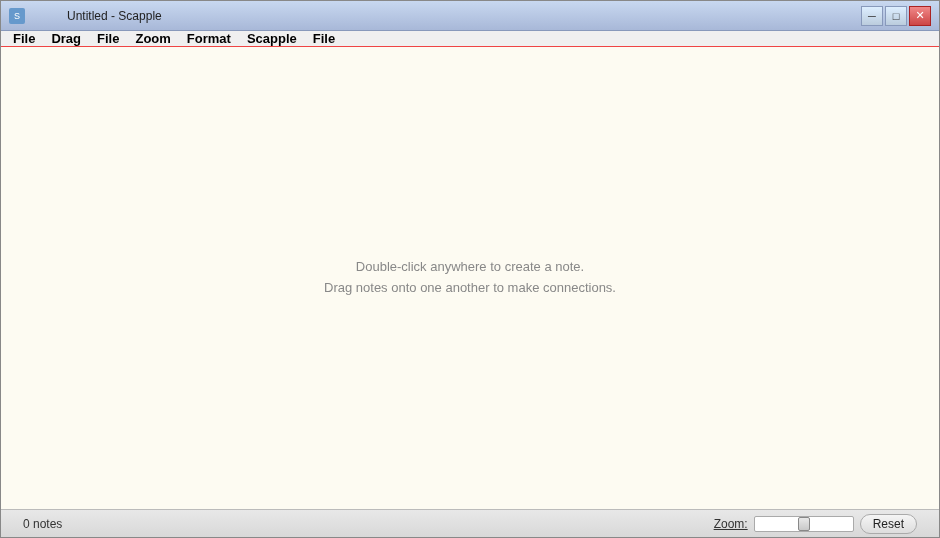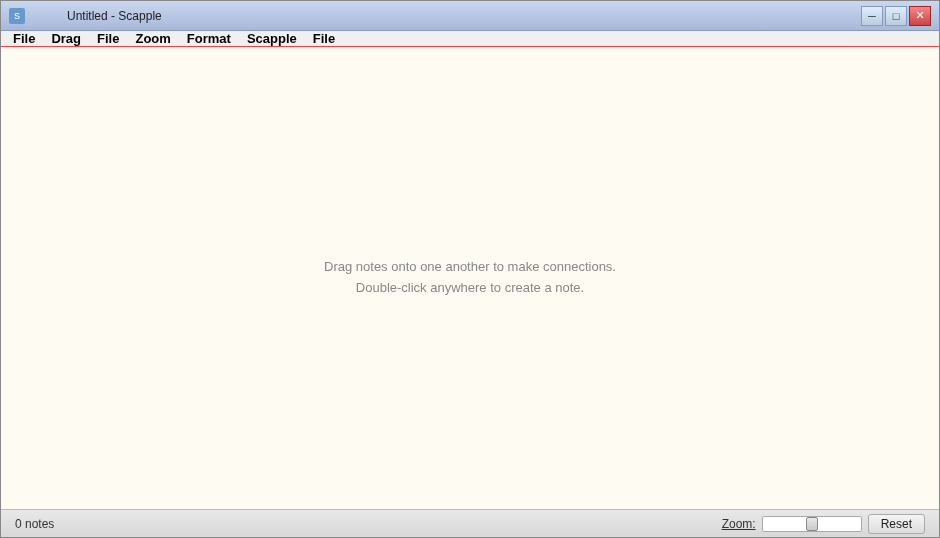--- a/index.html
+++ b/index.html
@@ -124,21 +124,21 @@
       pointer-events: none;
     }
 
     
     #status-bar {
       height: 28px;
       background: linear-gradient(to bottom, #e8e8e8, #d8d8d8);
       border-top: 1px solid #bbb;
       display: flex;
       align-items: center;
-      padding: 0 14px;
+      padding: 0 22px;
       justify-content: space-between;
     }
 
     #notes-count {
       font-size: 12px;
       color: #333;
     }
 
     #zoom-control {
       display: flex;
@@ -171,21 +171,21 @@
       border: 1px solid #888;
       border-radius: 2px;
       cursor: pointer;
     }
 
     #reset-btn {
       padding: 2px 12px;
       font-size: 12px;
       background: linear-gradient(to bottom, #f5f5f5, #ddd);
       border: 1px solid #aaa;
-      border-radius: 3px;
+      border-radius: 10px;
       cursor: pointer;
       color: #222;
     }
   </style>
 </head>
 <body>
 
 <div id="app-window">
 
   <div id="title-bar">
@@ -207,22 +207,22 @@
     <div class="menu-item">Drag</div>
     <div class="menu-item">File</div>
     <div class="menu-item">Zoom</div>
     <div class="menu-item">Format</div>
     <div class="menu-item">Scapple</div>
     <div class="menu-item">File</div>
   </div>
 
   <div id="canvas-area">
     <div id="canvas-hint">
+      <div>Double-click anywhere to create a note.</div>
       <div>Drag notes onto one another to make connections.</div>
-      <div>Double-click anywhere to create a note.</div>
     </div>
   </div>
 
   <div id="status-bar">
     <span id="notes-count">0 notes</span>
     <div id="zoom-control">
       <span id="zoom-label">Zoom:</span>
       <input type="range" id="zoom-slider" min="0" max="100" value="50" style="">
       <button id="reset-btn">Reset</button>
     </div>

